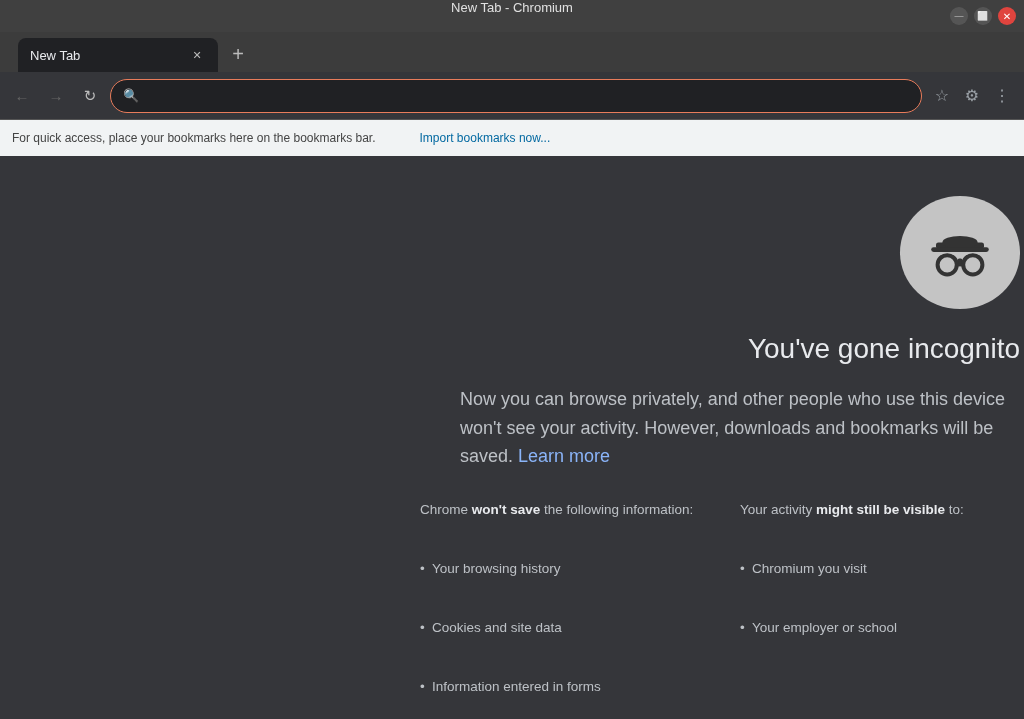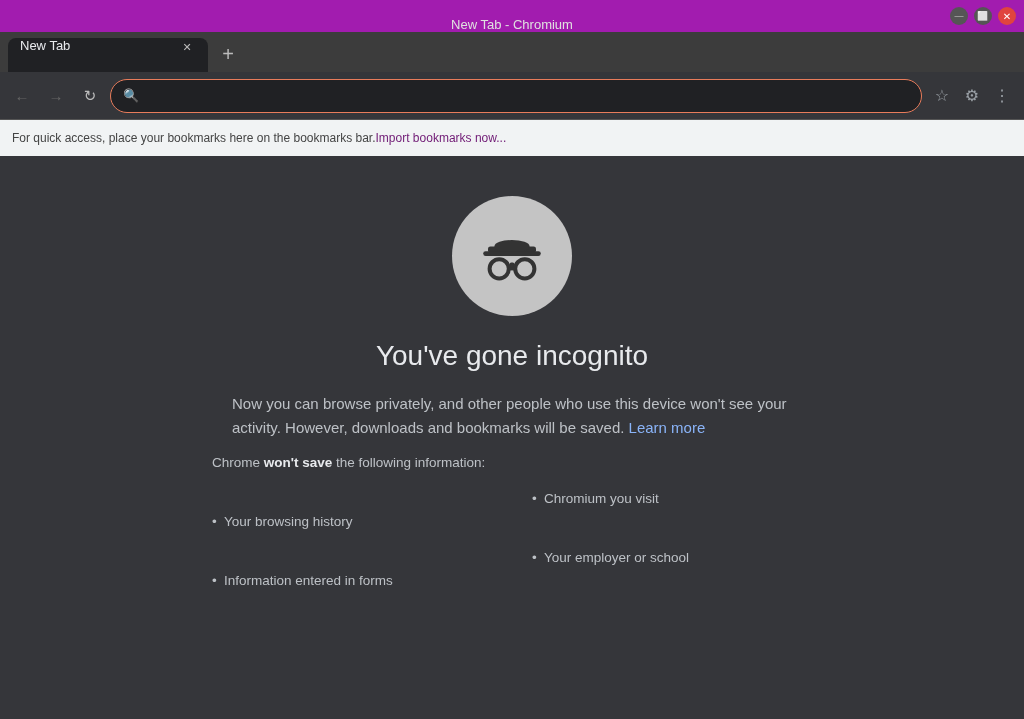--- a/index.html
+++ b/index.html
@@ -7,24 +7,24 @@
     body {
       width: 1024px;
       height: 719px;
       font-family: 'Segoe UI', Arial, sans-serif;
       overflow: hidden;
       background: #202124;
     }
 
     
     .title-bar {
-      background: #a21caf;
+      background: #404040;
       height: 32px;
       display: flex;
-      align-items: flex-end;
+      align-items: flex-start;
       justify-content: center;
       position: relative;
       color: #fff;
       font-size: 13px;
     }
 
     .title-bar-title {
       font-size: 13px;
       color: #e0e0e0;
     }
@@ -78,26 +78,28 @@
       height: 40px;
       display: flex;
       align-items: flex-end;
       padding-left: 8px;
     }
 
     .tab {
       background: #202124;
       height: 34px;
       display: flex;
+      align-items: center;
       padding: 0 12px;
       border-radius: 8px 8px 0 0;
       min-width: 200px;
       max-width: 240px;
       position: relative;
       gap: 10px;
+      margin-left: 10px;
     }
 
     .tab-title {
       font-size: 13px;
       color: #e8eaed;
       flex: 1;
     }
 
     .tab-close {
       width: 18px;
@@ -205,32 +207,33 @@
       background: #f1f3f4;
       height: 36px;
       display: flex;
       align-items: center;
       padding: 0 12px;
       font-size: 12px;
       color: #444;
     }
 
     .bookmarks-bar a {
-      color: #701a75;
-      cursor: pointer;
+      color: #0369a1;
+      cursor: pointer;
+      margin-left: 44px;
     }
 
     
     .main-content {
       background: #35363a;
       flex: 1;
       display: flex;
       flex-direction: column;
-      align-items: center;
-      padding: 40px 24px 20px;
+      align-items: flex-end;
+      padding: 40px 4px 20px;
       height: calc(719px - 32px - 40px - 48px - 36px);
       overflow-y: auto;
     }
 
     
     .incognito-icon-wrap {
       width: 120px;
       height: 120px;
       border-radius: 50%;
       background: #c4c4c4;
@@ -246,26 +249,26 @@
     }
 
     .incognito-title {
       font-size: 28px;
       color: #e8eaed;
       margin-bottom: 20px;
       font-weight: 400;
     }
 
     .incognito-description {
-      font-size: 15px;
+      font-size: 18px;
       color: #bdc1c6;
       max-width: 560px;
       text-align: left;
       line-height: 1.6;
-      margin-bottom: 12px;
+      margin-bottom: 28px;
     }
 
     .incognito-description a {
       color: #8ab4f8;
       cursor: pointer;
     }
 
     .info-columns {
       display: flex;
       gap: 40px;
@@ -376,25 +379,29 @@
   </p>
 
   <div class="info-columns">
 
     <div class="info-col">
       <p class="col-header">
         <span>Chrome </span><strong>won't save</strong><span> the following information:</span>
       </p>
       <ul>
         <li>Your browsing history</li>
+        <li>Cookies and site data</li>
         <li>Information entered in forms</li>
       </ul>
     </div>
 
     <div class="info-col">
+      <p class="col-header">
+        <span>Your activity </span><strong>might still be visible</strong><span> to:</span>
+      </p>
       <ul>
         <li>Chromium you visit</li>
         <li>Your employer or school</li>
       </ul>
     </div>
 
   </div>
 </div>
 
 </body></html>

